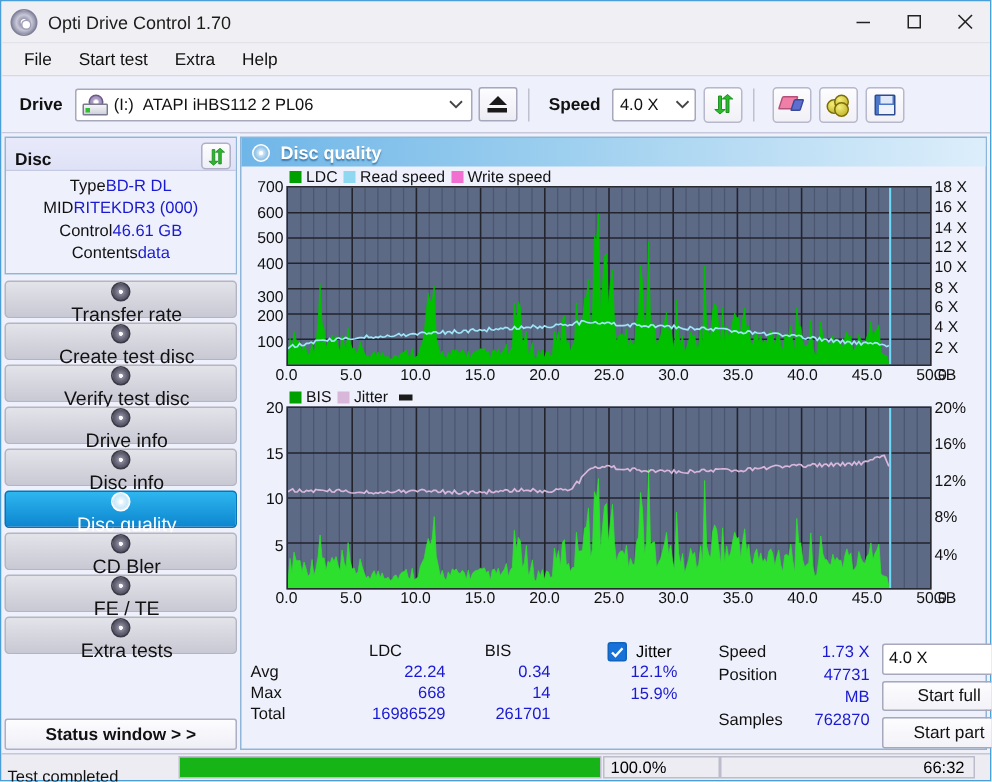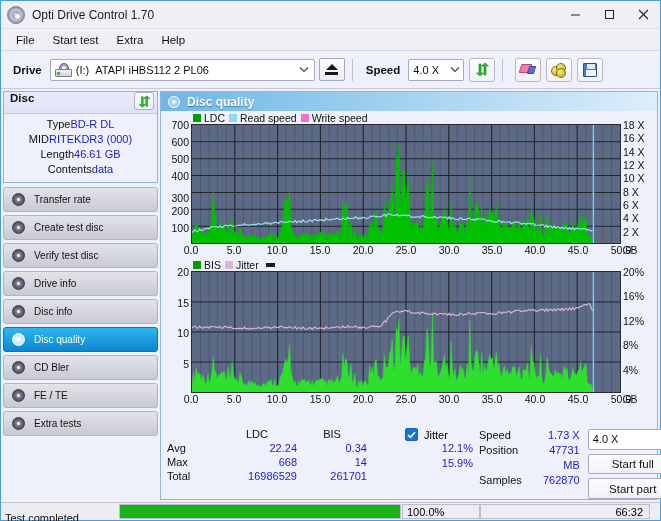--- a/index.html
+++ b/index.html
@@ -117,21 +117,21 @@
   }
   .save-ico .sh { position:absolute;left:3px;top:0;width:8px;height:5px;background:#dfe8f8; }
   .save-ico .lb { position:absolute;left:2px;bottom:0;width:10px;height:6px;background:#eef2fb; }
   
   .body-area { flex:1; display:flex; min-height:0; }
   
   .sidebar { width:159px; flex:0 0 159px; display:flex; flex-direction:column; background:#eef0fb; padding:2px; }
   .disc-panel { border:1px solid #8fb6d8; background:#fff; }
   .disc-head {
     height:22px; background: linear-gradient(#e8eafb,#dfe2f6);
-    display:flex;align-items:flex-start; padding:0 3px 0 6px; border-bottom:1px solid #c5c9e2;
+    display:flex;align-items:flex-end; padding:0 3px 0 6px; border-bottom:1px solid #c5c9e2;
   }
   .disc-head-title { font-weight:bold; font-size:11.5px; color:#111; flex:1; }
   .mini-btn {
     width:20px;height:18px; background:linear-gradient(#fdfdff,#eeeef6);
     border:1px solid #b0b0c6; border-radius:3px; display:flex;align-items:center;justify-content:center;
   }
   .disc-rows { padding:3px 6px 5px; background:#eef0fb; }
   .disc-row { display:flex; justify-content:center; font-size:11px; line-height:15px; }
   .disc-row .k { color:#111; }
   .disc-row .v { color:#1a1ad0; }
@@ -146,21 +146,21 @@
   }
   .cd-glyph {
     width:13px;height:13px;border-radius:50%;
     background: radial-gradient(circle at 50% 50%, #fff 0%, #fff 16%, #cfc85a 20%, #e8e088 48%, #b5ab30 78%, #f2ecae 100%);
     border:1px solid #8d8420;
   }
   .navlist { margin-top:4px; display:flex;flex-direction:column; gap:3px; }
   .nav-item {
     height:25px; display:flex; align-items:center; padding-left:8px;
     background: linear-gradient(#e3e3ea,#c9c9d4);
-    border:1px solid #b4b4c2; border-radius:3px; font-size:10px; color:#111;
+    border:1px solid #b4b4c2; border-radius:3px; font-size:13px; color:#111;flex-direction:column;
   }
   .nav-item.active {
     background: linear-gradient(#2eb6ef,#0d86d0);
     border:1px solid #0a73b8; color:#fff;
   }
   .nav-ico { width:14px;height:14px;margin-right:8px;position:relative;flex:0 0 14px;}
   .nav-ico .d {
     position:absolute;left:0;top:0;width:13px;height:13px;border-radius:50%;
     background: radial-gradient(circle, #fbfbfd 0 16%, #8a8a9c 20%, #5e5e70 55%, #45454f 100%);
     border:1px solid #3a3a46;
@@ -213,21 +213,21 @@
   .sgrid .hd { text-align:center; color:#111; }
   .sgrid .rl { color:#111; }
   .sgrid .vv { text-align:right; color:#1a1ad0; }
   .jitcol { width:80px; flex:0 0 80px; }
   .jit-head { display:flex; align-items:center; gap:6px; padding-left:6px;}
   .chk {
     width:13px;height:13px;background:#1671d8;border:1px solid #1163bd;border-radius:2px;
     display:flex;align-items:center;justify-content:center;
   }
   .chk svg { display:block; }
-  .jit-val { text-align:right; color:#1a1ad0; padding-right:6px; line-height:15px; }
+  .jit-val { text-align:center; color:#1a1ad0; padding-right:6px; line-height:15px; }
   .spcol { flex:1; }
   .sp-row { display:grid; grid-template-columns:58px 1fr; column-gap:6px; line-height:15px;}
   .sp-row .k { color:#111; }
   .sp-row .v { color:#1a1ad0; text-align:right; padding-right:8px;}
   .btncol { width:90px; flex:0 0 90px; display:flex;flex-direction:column;gap:4px; padding-top:1px;}
   .sel-speed {
     height:21px;background:#fff;border:1px solid #a8a8bc;border-radius:2px;
     display:flex;align-items:center;justify-content:space-between;padding:0 4px;font-size:11px;color:#111;
   }
   .act-btn {
@@ -363,21 +363,21 @@
         <div class="disc-rows">
           <div class="disc-row">
             <span class="k">Type</span>
             <span class="v">BD-R DL</span>
           </div>
           <div class="disc-row">
             <span class="k">MID</span>
             <span class="v">RITEKDR3 (000)</span>
           </div>
           <div class="disc-row">
-            <span class="k">Length</span>
+            <span class="k">Control</span>
             <span class="v">46.61 GB</span>
           </div>
           <div class="disc-row">
             <span class="k">Contents</span>
             <span class="v">data</span>
           </div>
         </div>
       </div>
 
       <div class="navlist">
@@ -431,20 +431,21 @@
         </div>
         <div class="nav-item">
           <span class="nav-ico">
               <span class="d"></span>
             </span>
           <span>Extra tests</span>
         </div>
       </div>
 
       <div class="spacer"></div>
+      <div class="status-btn">Status window &gt; &gt;</div>
     </div>
 
     <div class="content">
       <div class="panel">
         <div class="panel-head">
           <span class="ph-ico"></span>
           <span class="ph-t">Disc quality</span>
         </div>
 
         <div class="charts">

